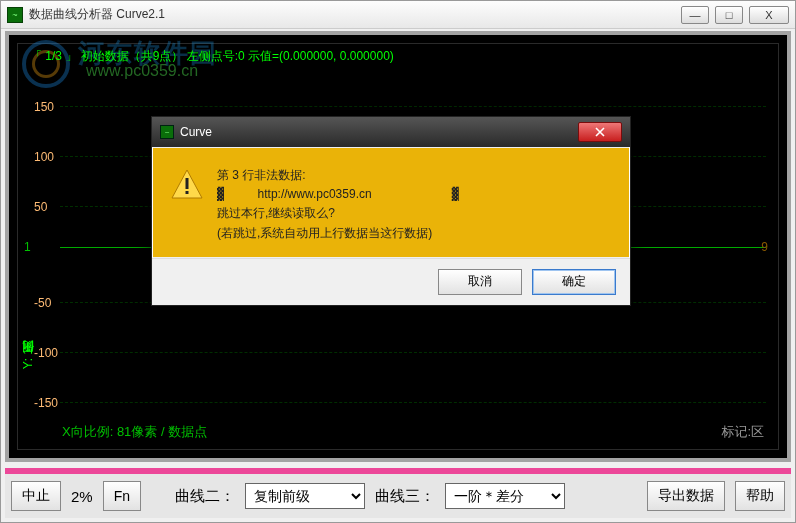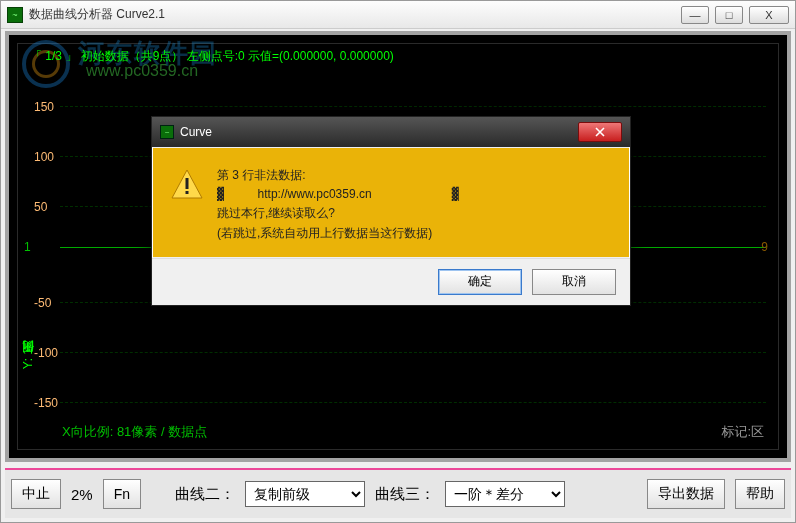--- a/index.html
+++ b/index.html
@@ -34,21 +34,21 @@
 .axis-y-title { position:absolute; left:2px; bottom:80px; color:#00ff00; font-size:12px; writing-mode: vertical-rl; transform: rotate(180deg); }
 .right-num { position:absolute; right:10px; top:50%; color:#8a5a00; font-size:12px; transform:translateY(-50%);}
 .left-num { position:absolute; left:6px; top:50%; color:#00c000; font-size:12px; transform:translateY(-50%);}
 .xinfo { position:absolute; left:44px; bottom:8px; color:#00c000; font-size:13px; }
 .marker { position:absolute; right:14px; bottom:8px; color:#9a9a9a; font-size:13px; }
 
 
 .baseline { position:absolute; left:42px; right:12px; top:50%; height:1px; background:#00aa00; }
 
 
-.toolbar { position:absolute; left:4px; right:4px; bottom:4px; height:50px; background:#e6e6e6; border-top:2px solid #ec4899; display:flex; align-items:center; padding:13px 6px; gap:10px; font-size:14px;}
+.toolbar { position:absolute; left:4px; right:4px; bottom:4px; height:50px; background:#e6e6e6; border-top:6px solid #ec4899; display:flex; align-items:center; padding:13px 6px; gap:10px; font-size:14px;}
 .btn { height:30px; padding:0 10px; border:1px solid #888; background:linear-gradient(#fff,#e2e2e2); cursor:pointer; font-size:14px; display:inline-flex; align-items:center;}
 .sel { height:26px; border:1px solid #666; background:#fff; font-size:14px; padding:0 4px; min-width:120px;}
 .lbl{font-size:15px;}
 
 
 .modal { position:absolute; left:150px; top:115px; width:480px; background:#f0f0f0; border:1px solid #222; box-shadow:0 0 18px rgba(0,0,0,.8), inset 0 0 0 1px #fff; }
 .modal-title { height:30px; background:linear-gradient(#555,#2a2a2a); display:flex; align-items:center; padding:0 8px; color:#fff; font-size:12px;}
 .modal-title .t-icon{ width:14px;height:14px;background:#0a6e0a;border:1px solid #021; margin-right:6px;display:inline-flex;align-items:center;justify-content:center;font-size:8px;color:#7fff7f;}
 .modal-title .spacer{flex:1;}
 .modal-close{ width:44px;height:20px;background:linear-gradient(#e77,#c81e1e);border:1px solid #7a0c0c;border-radius:2px;display:flex;align-items:center;justify-content:center;color:#fff;font-size:12px;font-weight:bold;cursor:pointer;}
@@ -149,16 +149,16 @@
         &nbsp;&nbsp;&nbsp;&nbsp;&nbsp;&nbsp;&nbsp;&nbsp;
         <span>http://www.pc0359.cn</span>
         &nbsp;&nbsp;&nbsp;&nbsp;&nbsp;&nbsp;&nbsp;&nbsp;&nbsp;&nbsp;&nbsp;&nbsp;&nbsp;&nbsp;&nbsp;&nbsp;&nbsp;&nbsp;&nbsp;&nbsp;&nbsp;&nbsp;
         <span class="garble">▓</span>
       </p>
       <p>跳过本行,继续读取么?</p>
       <p>(若跳过,系统自动用上行数据当这行数据)</p>
     </div>
   </div>
   <div class="modal-btns">
+    <button class="btn">取消</button>
     <button class="btn default">确定</button>
-    <button class="btn">取消</button>
   </div>
 </div>
 
 </body></html>

